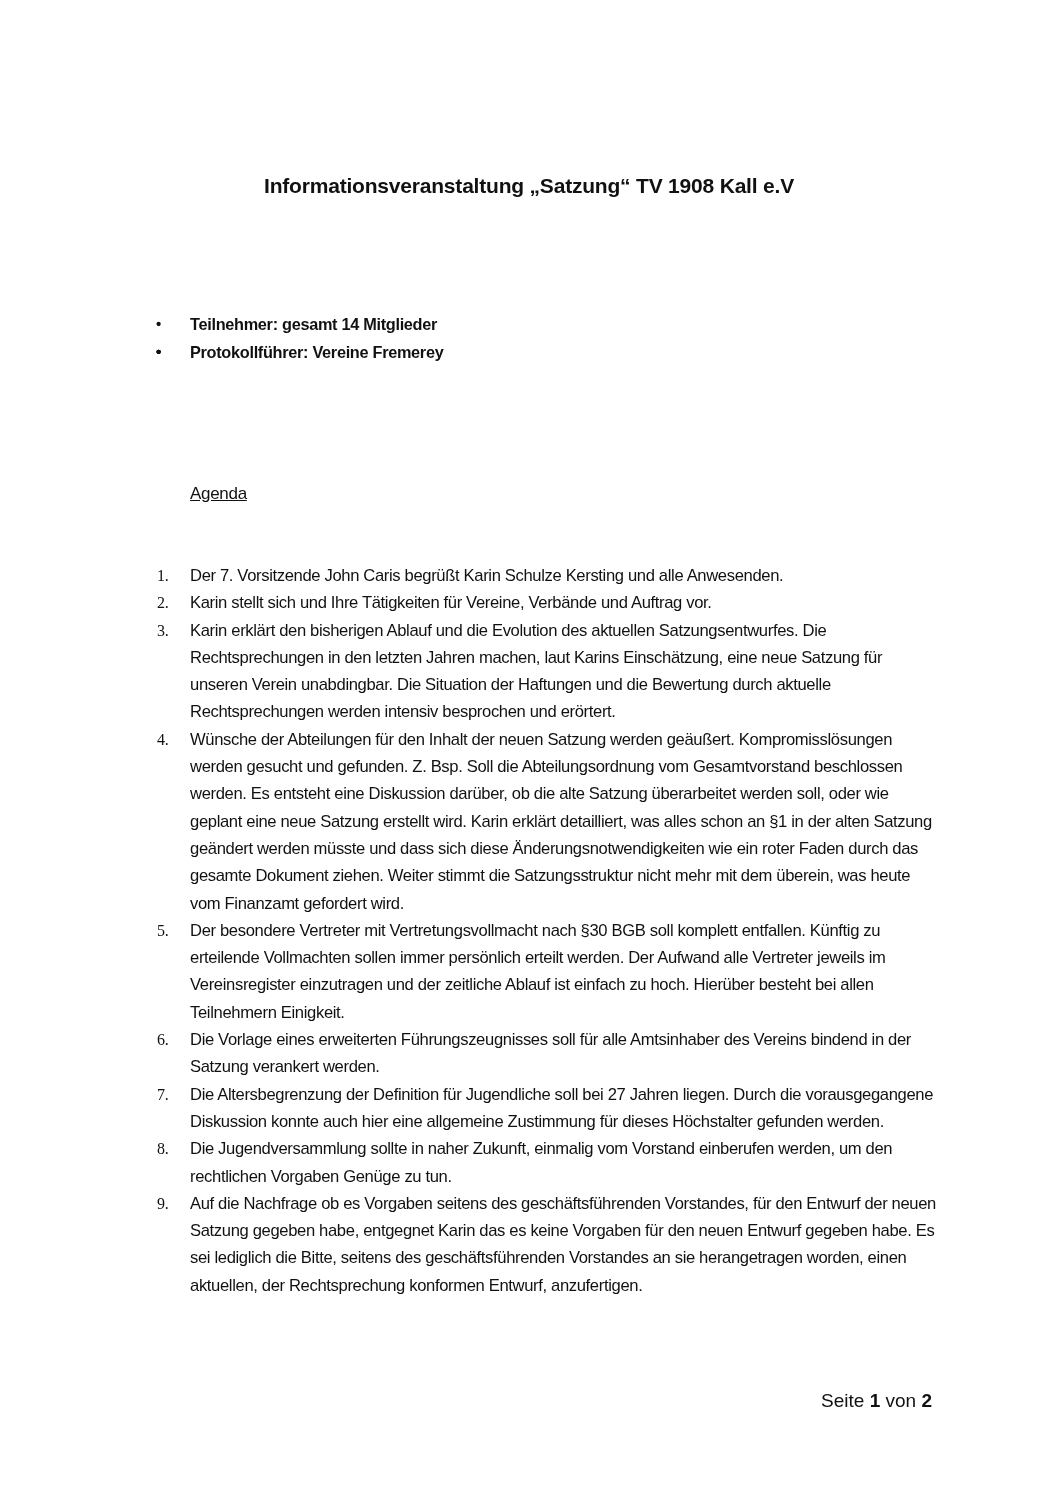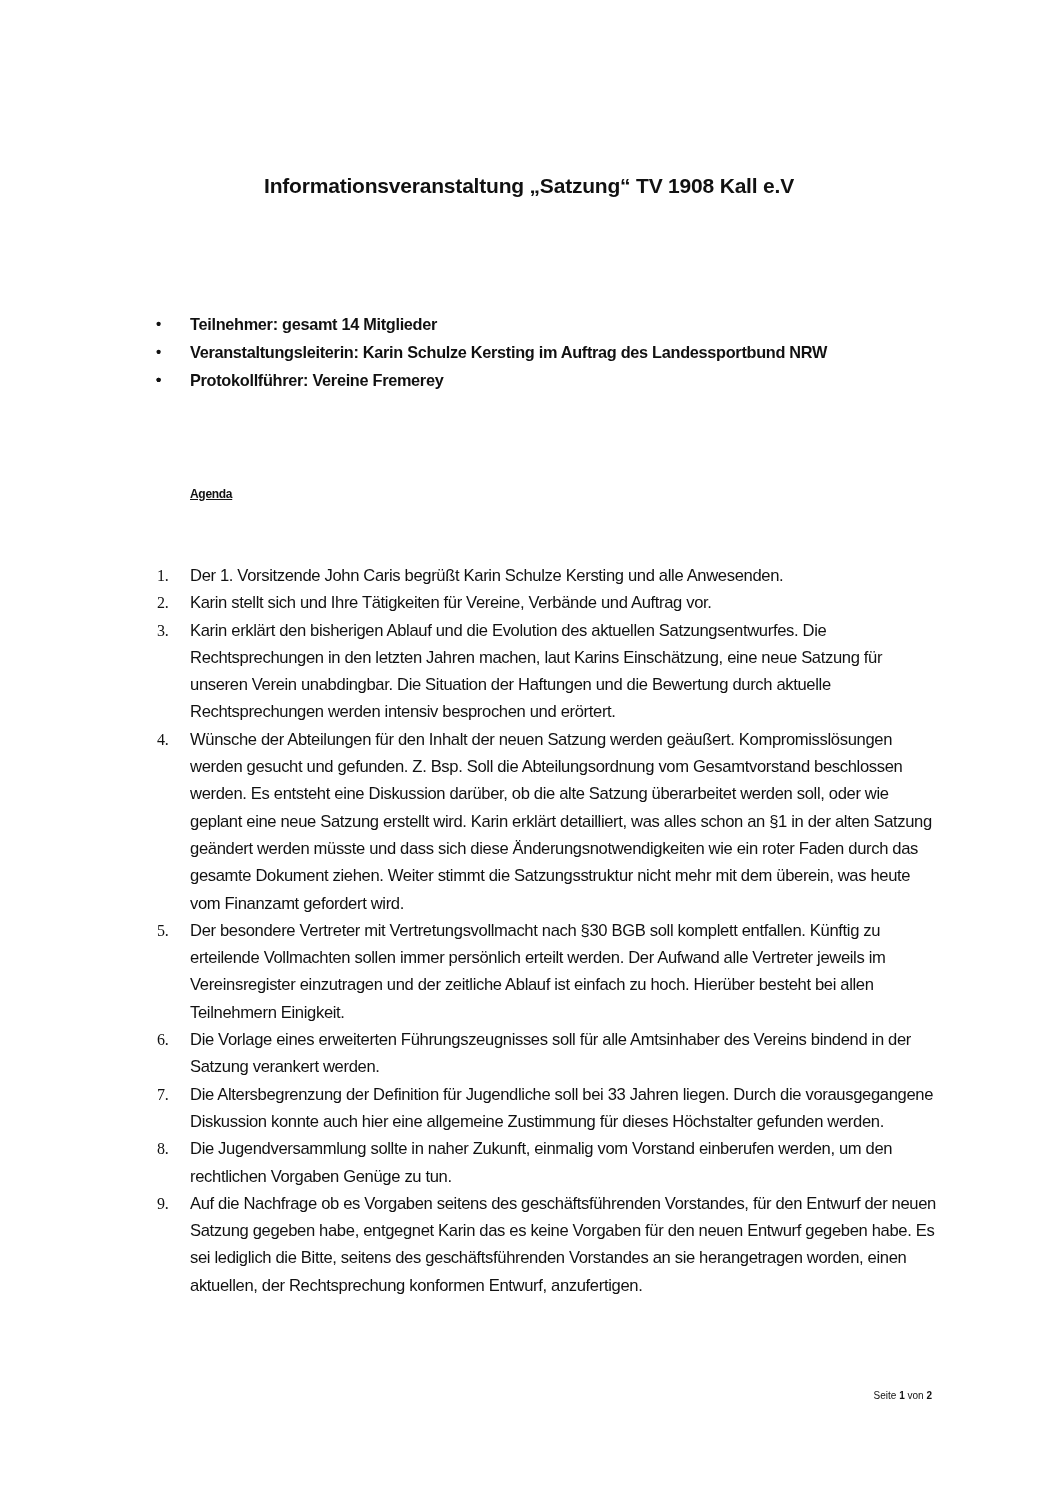--- a/index.html
+++ b/index.html
@@ -7,63 +7,62 @@
          font-family: "Liberation Sans", "DejaVu Sans", sans-serif; color: #111; }
   .page { position: absolute; left: 0; top: 0; width: 1058px; height: 1079px; background: #fff; }
   .title { position: absolute; left: 0; width: 1058px; text-align: center; font-weight: bold;
            font-size: 21px; letter-spacing: -0.2px; }
   .t1 { top: 174px; }
   .t2 { top: 224px; }
   .bullets { position: absolute; left: 155px; top: 310px; width: 760px; margin: 0; padding: 0; list-style: none; }
   .bullets li { position: relative; padding-left: 35px; font-weight: bold; font-size: 16.3px;
                 line-height: 28px; letter-spacing: -0.3px; }
   .bullets li .dot { position: absolute; left: 1px; top: 0; font-size: 15px; }
-  .agenda { position: absolute; left: 190px; top: 480px; font-weight: bold; font-size: 12px;
+  .agenda { position: absolute; left: 190px; top: 480px; font-weight: normal; font-size: 17px;
             line-height: 28px; letter-spacing: -0.3px; }
   .agenda .label { text-decoration: underline; display: block; }
   .items { position: absolute; left: 155px; top: 562px; width: 785px; margin: 0; padding: 0; list-style: none; }
   .items li { position: relative; padding-left: 35px; font-size: 16.6px; line-height: 27.3px;
               letter-spacing: -0.35px; }
   .items li .num { position: absolute; left: 2px; top: 0; font-family: "Liberation Serif", serif; font-size: 16px; }
-  .footer { position: absolute; right: 126px; top: 1390px; font-size: 10px; }
+  .footer { position: absolute; right: 126px; top: 1390px; font-size: 19px; }
   .footer b { font-weight: bold; }
 </style>
 </head>
 <body>
 
 <div class="page">
 
   <div class="title t1">Informationsveranstaltung „Satzung“ TV 1908 Kall e.V</div>
 
   <ul class="bullets">
     <li>
       <span class="dot">•</span>
       <span>Teilnehmer: gesamt 14 Mitglieder</span>
     </li>
     <li>
       <span class="dot">•</span>
-      <span>Veranstaltungsleiterin: Karin Schulze Kersting im Auftrag des Landessportbund NRW</span>
     </li>
     <li>
       <span class="dot">•</span>
     </li>
     <li>
       <span class="dot">•</span>
       <span>Protokollführer: Vereine Fremerey</span>
     </li>
   </ul>
 
   <div class="agenda">
     <span class="label">Agenda</span>
   </div>
 
   <ol class="items">
     <li>
       <span class="num">1.</span>
-      <span>Der 1. Vorsitzende John Caris begrüßt Karin Schulze Kersting und alle Anwesenden.</span>
+      <span>Der 7. Vorsitzende John Caris begrüßt Karin Schulze Kersting und alle Anwesenden.</span>
     </li>
     <li>
       <span class="num">2.</span>
       <span>Karin stellt sich und Ihre Tätigkeiten für Vereine, Verbände und Auftrag vor.</span>
     </li>
     <li>
       <span class="num">3.</span>
       <span>Karin erklärt den bisherigen Ablauf und die Evolution des aktuellen Satzungsentwurfes. Die Rechtsprechungen in den letzten Jahren machen, laut Karins Einschätzung, eine neue Satzung für unseren Verein unabdingbar. Die Situation der Haftungen und die Bewertung durch aktuelle Rechtsprechungen werden intensiv besprochen und erörtert.</span>
     </li>
     <li>
@@ -73,21 +72,21 @@
     <li>
       <span class="num">5.</span>
       <span>Der besondere Vertreter mit Vertretungsvollmacht nach §30 BGB soll komplett entfallen. Künftig zu erteilende Vollmachten sollen immer persönlich erteilt werden. Der Aufwand alle Vertreter jeweils im Vereinsregister einzutragen und der zeitliche Ablauf ist einfach zu hoch. Hierüber besteht bei allen Teilnehmern Einigkeit.</span>
     </li>
     <li>
       <span class="num">6.</span>
       <span>Die Vorlage eines erweiterten Führungszeugnisses soll für alle Amtsinhaber des Vereins bindend in der Satzung verankert werden.</span>
     </li>
     <li>
       <span class="num">7.</span>
-      <span>Die Altersbegrenzung der Definition für Jugendliche soll bei 33 Jahren liegen. Durch die vorausgegangene Diskussion konnte auch hier eine allgemeine Zustimmung für dieses Höchstalter gefunden werden.</span>
+      <span>Die Altersbegrenzung der Definition für Jugendliche soll bei 27 Jahren liegen. Durch die vorausgegangene Diskussion konnte auch hier eine allgemeine Zustimmung für dieses Höchstalter gefunden werden.</span>
     </li>
     <li>
       <span class="num">8.</span>
       <span>Die Jugendversammlung sollte in naher Zukunft, einmalig vom Vorstand einberufen werden, um den rechtlichen Vorgaben Genüge zu tun.</span>
     </li>
     <li>
       <span class="num">9.</span>
       <span>Auf die Nachfrage ob es Vorgaben seitens des geschäftsführenden Vorstandes, für den Entwurf der neuen Satzung gegeben habe, entgegnet Karin das es keine Vorgaben für den neuen Entwurf gegeben habe. Es sei lediglich die Bitte, seitens des geschäftsführenden Vorstandes an sie herangetragen worden, einen aktuellen, der Rechtsprechung konformen Entwurf, anzufertigen.</span>
     </li>
   </ol>

